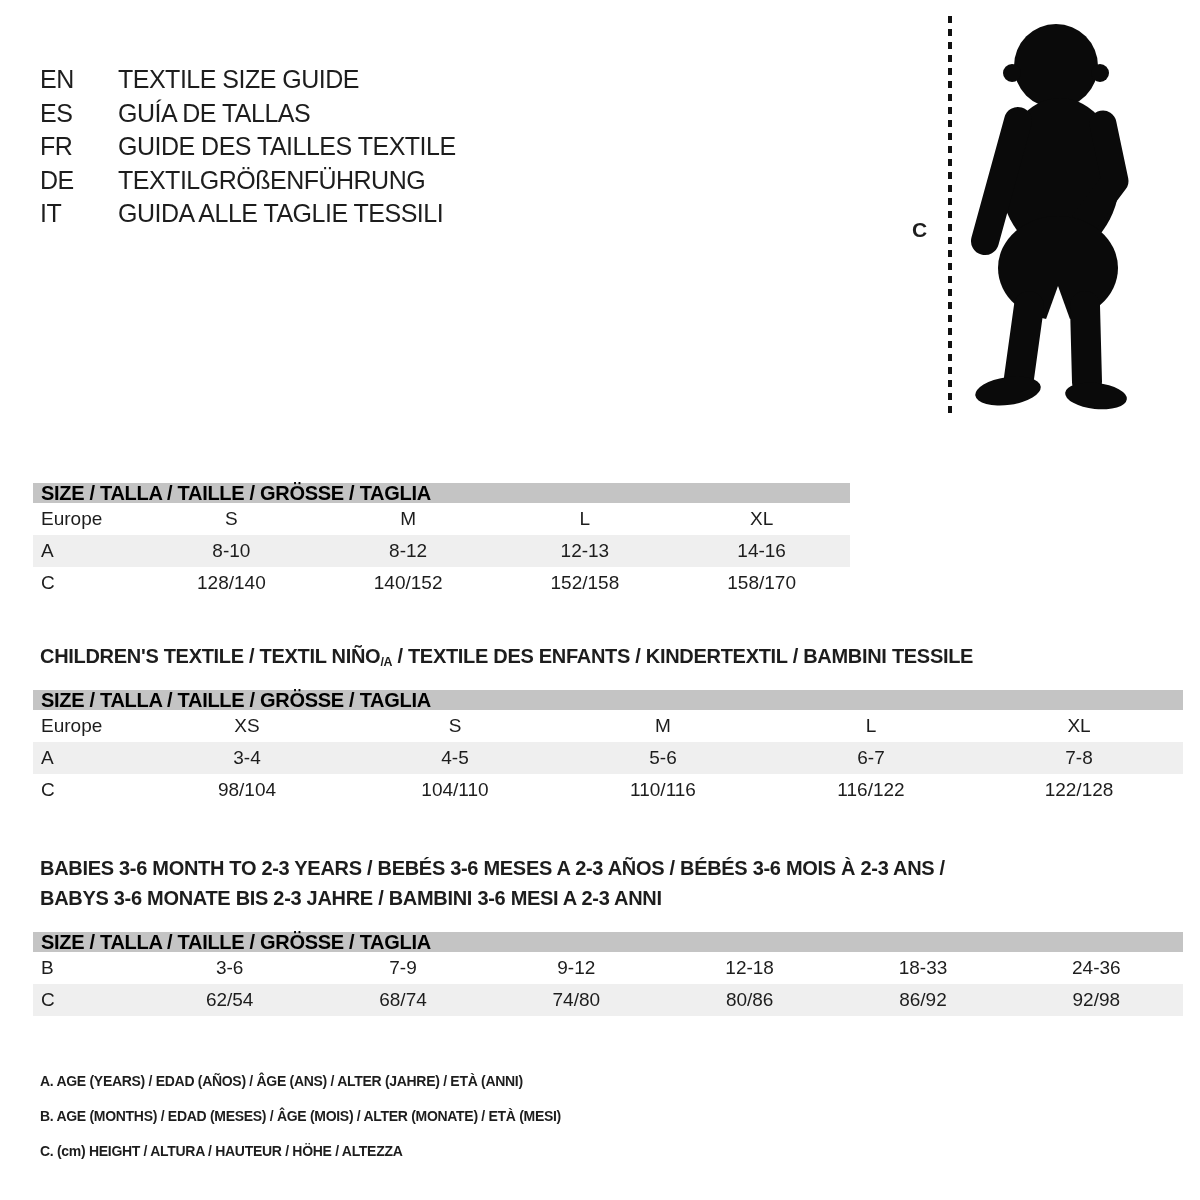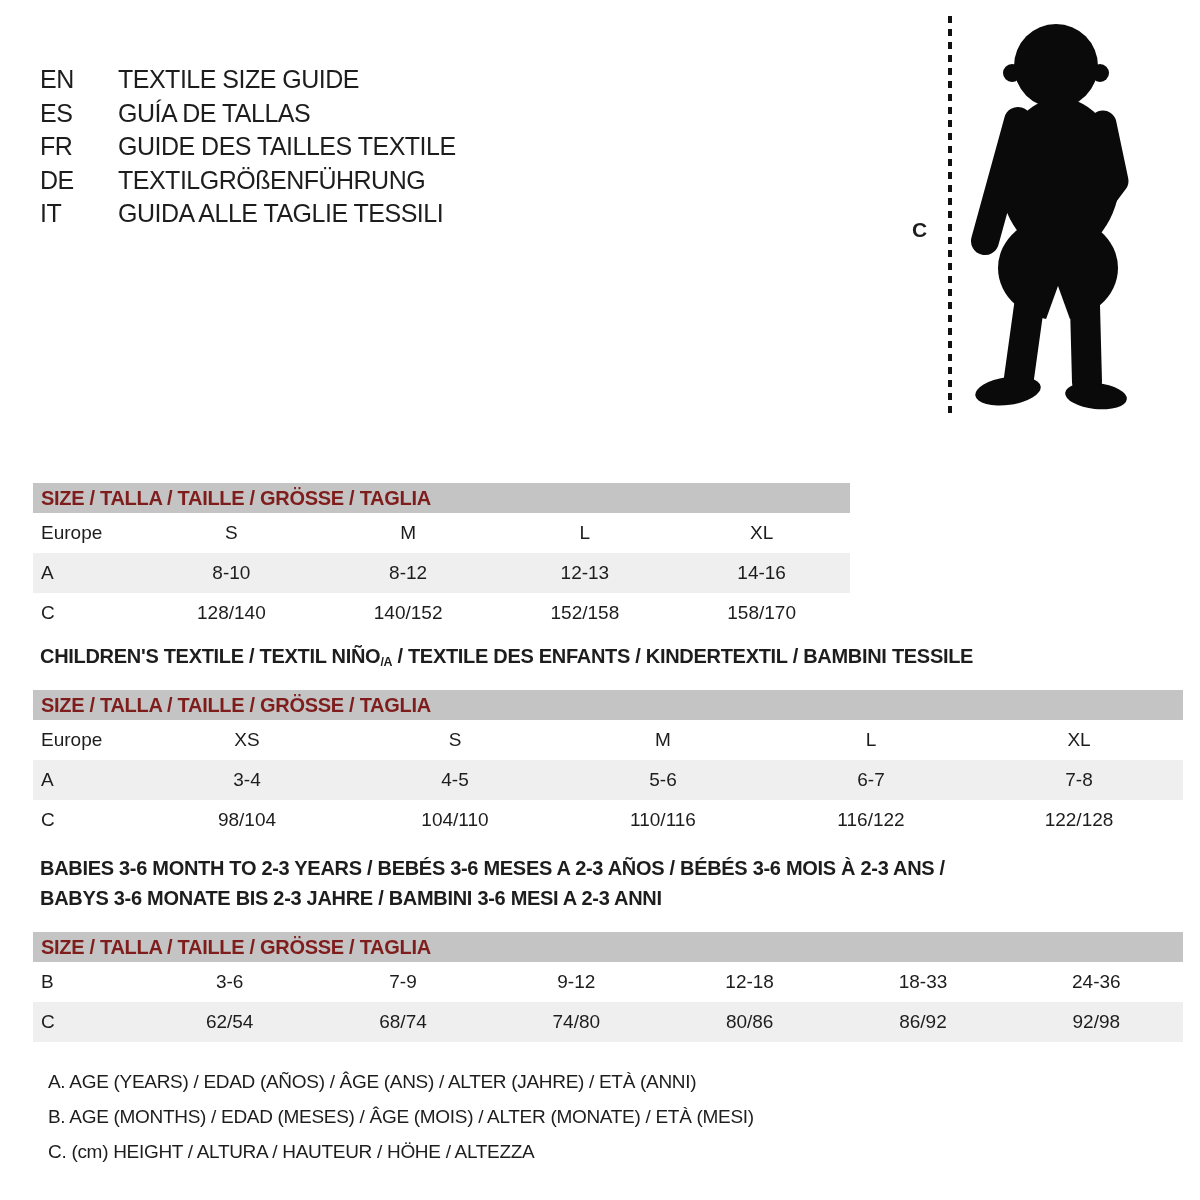--- a/index.html
+++ b/index.html
@@ -38,40 +38,40 @@
   .silhouette{position:absolute;left:963px;top:16px;}
   
   .section-title{
     position:absolute;left:40px;
     font-size:20px;font-weight:700;letter-spacing:-0.3px;
     line-height:26px;white-space:nowrap;
   }
   .section-title .sub{font-size:0.62em;vertical-align:-0.25em;}
   .size-table-wrap{position:absolute;left:33px;}
   .size-bar{
-    height:30px;background:var(--bar);
+    height:20px;background:var(--bar);
     display:flex;align-items:center;
     padding-left:8px;
-    font-size:20px;font-weight:700;color:#7f1d1d;letter-spacing:-0.3px;
+    font-size:20px;font-weight:700;color:#000000;letter-spacing:-0.3px;
   }
   table{border-collapse:collapse;table-layout:fixed;width:100%;}
   td{
-    height:40px;font-size:19px;color:var(--ink);
+    height:32px;font-size:19px;color:var(--ink);
     text-align:center;vertical-align:middle;
     overflow:hidden;white-space:nowrap;
   }
   td.lbl{text-align:left;padding-left:8px;}
   tr.shaded{background:var(--shade);}
   
   .t-junior{width:817px;}
   .t-wide{width:1150px;}
   
   .footer{
-    position:absolute;left:48px;top:1064px;
-    font-size:19px;font-weight:400;letter-spacing:-0.3px;
+    position:absolute;left:40px;top:1064px;
+    font-size:14px;font-weight:700;letter-spacing:-0.3px;
     line-height:35px;white-space:nowrap;
   }
 </style>
 </head>
 <body>
 
 <div class="page">
 
   <div class="lang-block">
     <span>EN</span>

